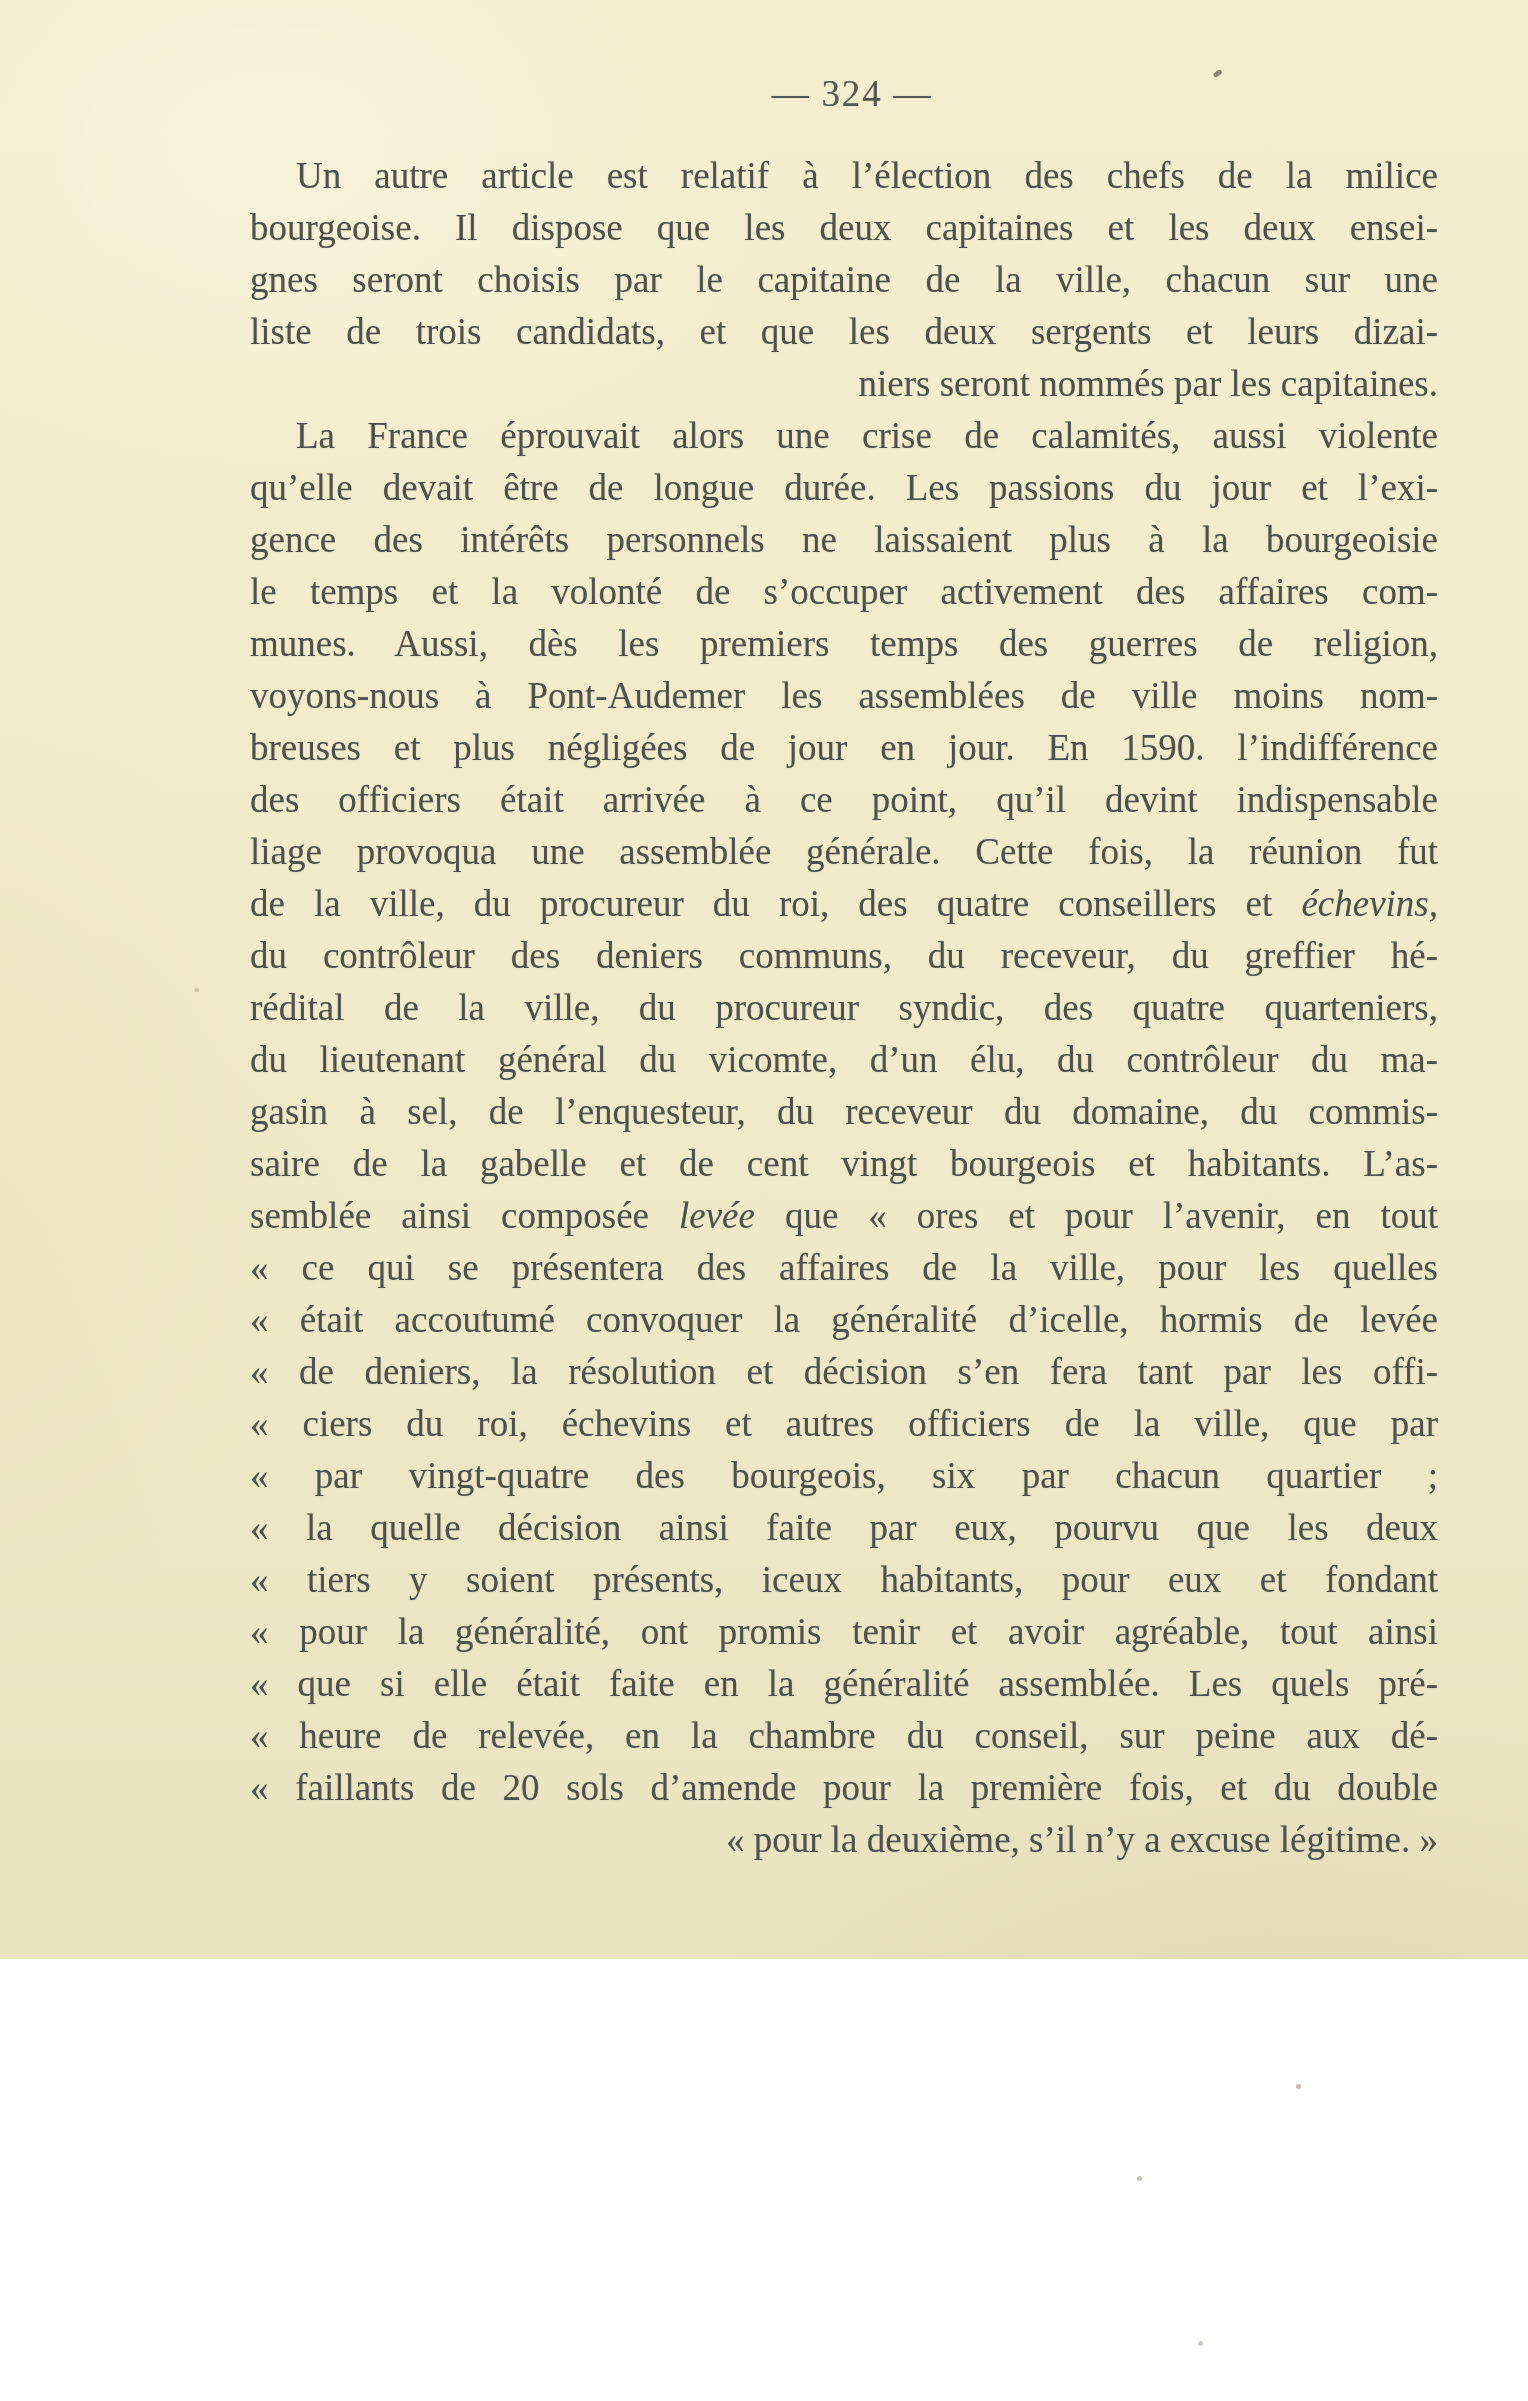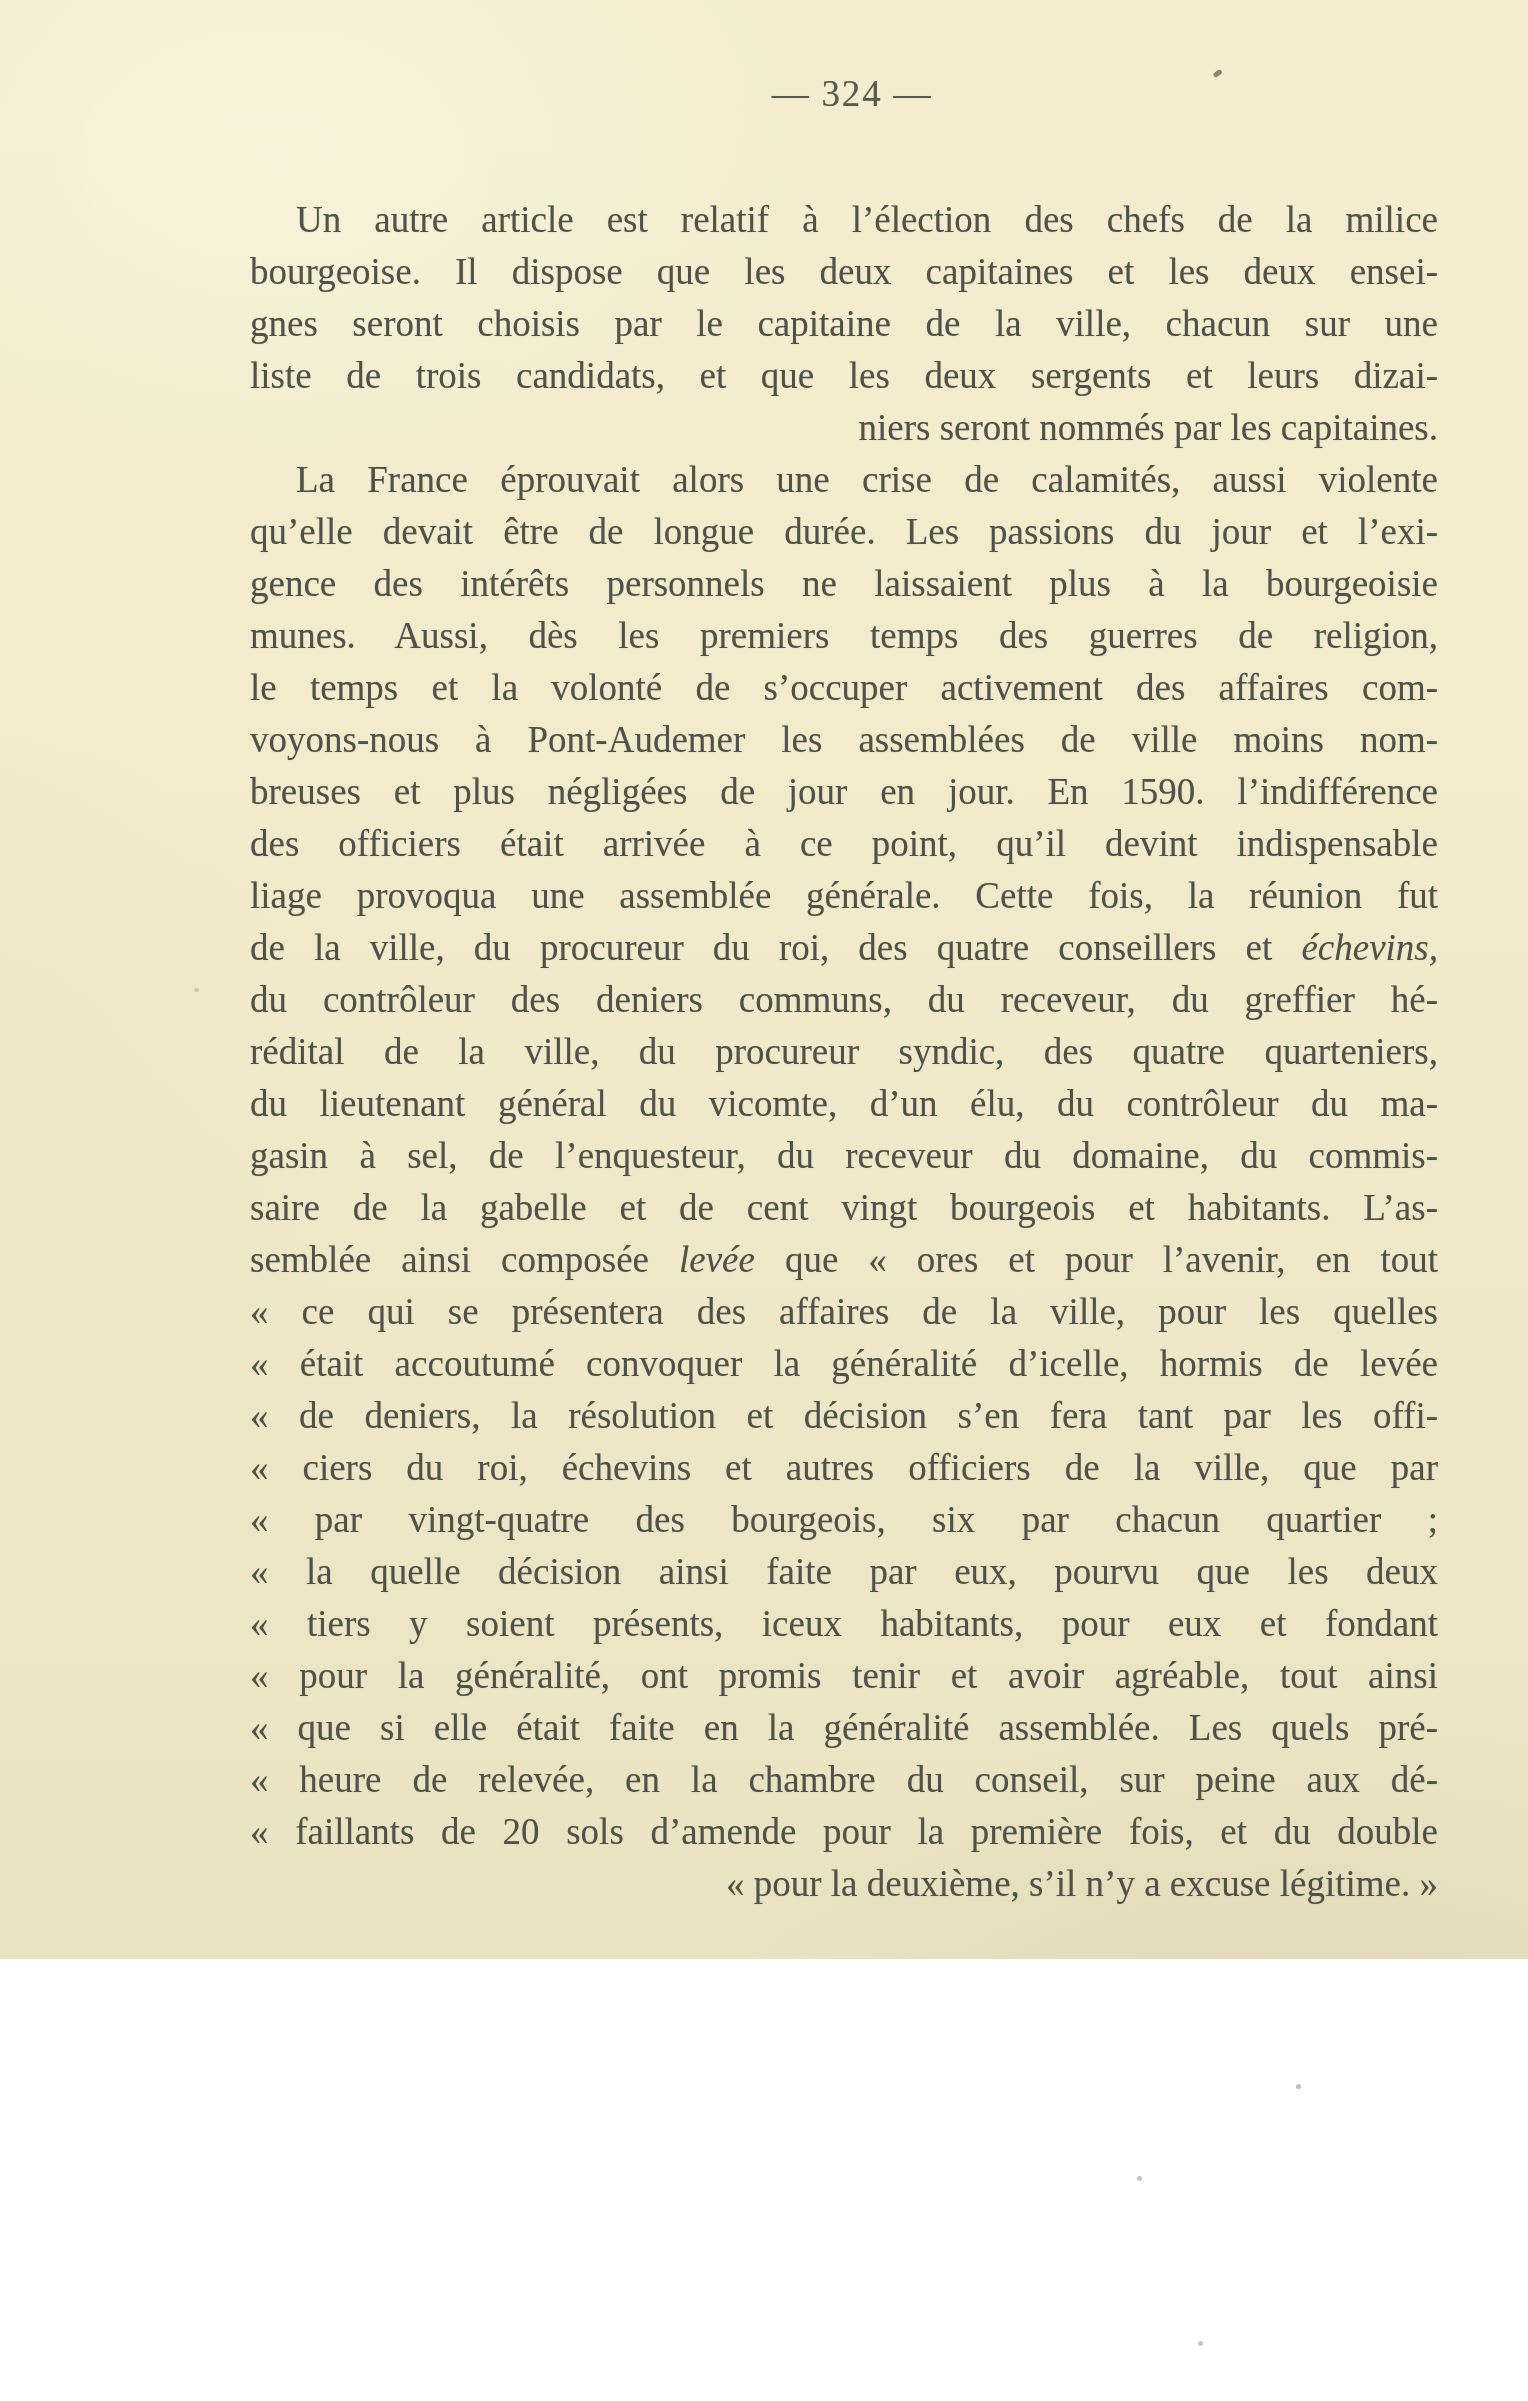--- a/index.html
+++ b/index.html
@@ -35,21 +35,20 @@
     white-space: nowrap;
     text-shadow: 0 0 0.9px rgba(88,89,80,0.35);
   }
   .text-block {
     position: absolute;
     top: 150px;
     left: 250px;
     width: 1188px;
     font-size: 37px;
     text-shadow: 0 0 0.9px rgba(80,81,73,0.33);
-    margin-top: 44px;
   }
   .line {
     height: 52px;
     line-height: 52px;
     text-align: justify;
     overflow: hidden;
     white-space: normal;
   }
   .line::after {
     content: "";
@@ -80,22 +79,22 @@
 
   <div class="text-block">
       <div class="line indent"><span>Un autre article est relatif à l’élection des chefs de la milice</span></div>
       <div class="line"><span>bourgeoise. Il dispose que les deux capitaines et les deux ensei-</span></div>
       <div class="line"><span>gnes seront choisis par le capitaine de la ville, chacun sur une</span></div>
       <div class="line"><span>liste de trois candidats, et que les deux sergents et leurs dizai-</span></div>
       <div class="line nojust"><span>niers seront nommés par les capitaines.</span></div>
       <div class="line indent"><span>La France éprouvait alors une crise de calamités, aussi violente</span></div>
       <div class="line"><span>qu’elle devait être de longue durée. Les passions du jour et l’exi-</span></div>
       <div class="line"><span>gence des intérêts personnels ne laissaient plus à la bourgeoisie</span></div>
+      <div class="line"><span>le temps et la volonté de s’occuper activement des affaires com-</span></div>
       <div class="line"><span>munes. Aussi, dès les premiers temps des guerres de religion,</span></div>
-      <div class="line"><span>le temps et la volonté de s’occuper activement des affaires com-</span></div>
       <div class="line"><span>voyons-nous à Pont-Audemer les assemblées de ville moins nom-</span></div>
       <div class="line"><span>breuses et plus négligées de jour en jour. En 1590. l’indifférence</span></div>
       <div class="line"><span>des officiers était arrivée à ce point, qu’il devint indispensable</span></div>
       <div class="line"><span>liage provoqua une assemblée générale. Cette fois, la réunion fut</span></div>
       <div class="line"><span>de la ville, du procureur du roi, des quatre conseillers et </span><i>échevins,</i></div>
       <div class="line"><span>du contrôleur des deniers communs, du receveur, du greffier hé-</span></div>
       <div class="line"><span>rédital de la ville, du procureur syndic, des quatre quarteniers,</span></div>
       <div class="line"><span>du lieutenant général du vicomte, d’un élu, du contrôleur du ma-</span></div>
       <div class="line"><span>gasin à sel, de l’enquesteur, du receveur du domaine, du commis-</span></div>
       <div class="line"><span>saire de la gabelle et de cent vingt bourgeois et habitants. L’as-</span></div>

